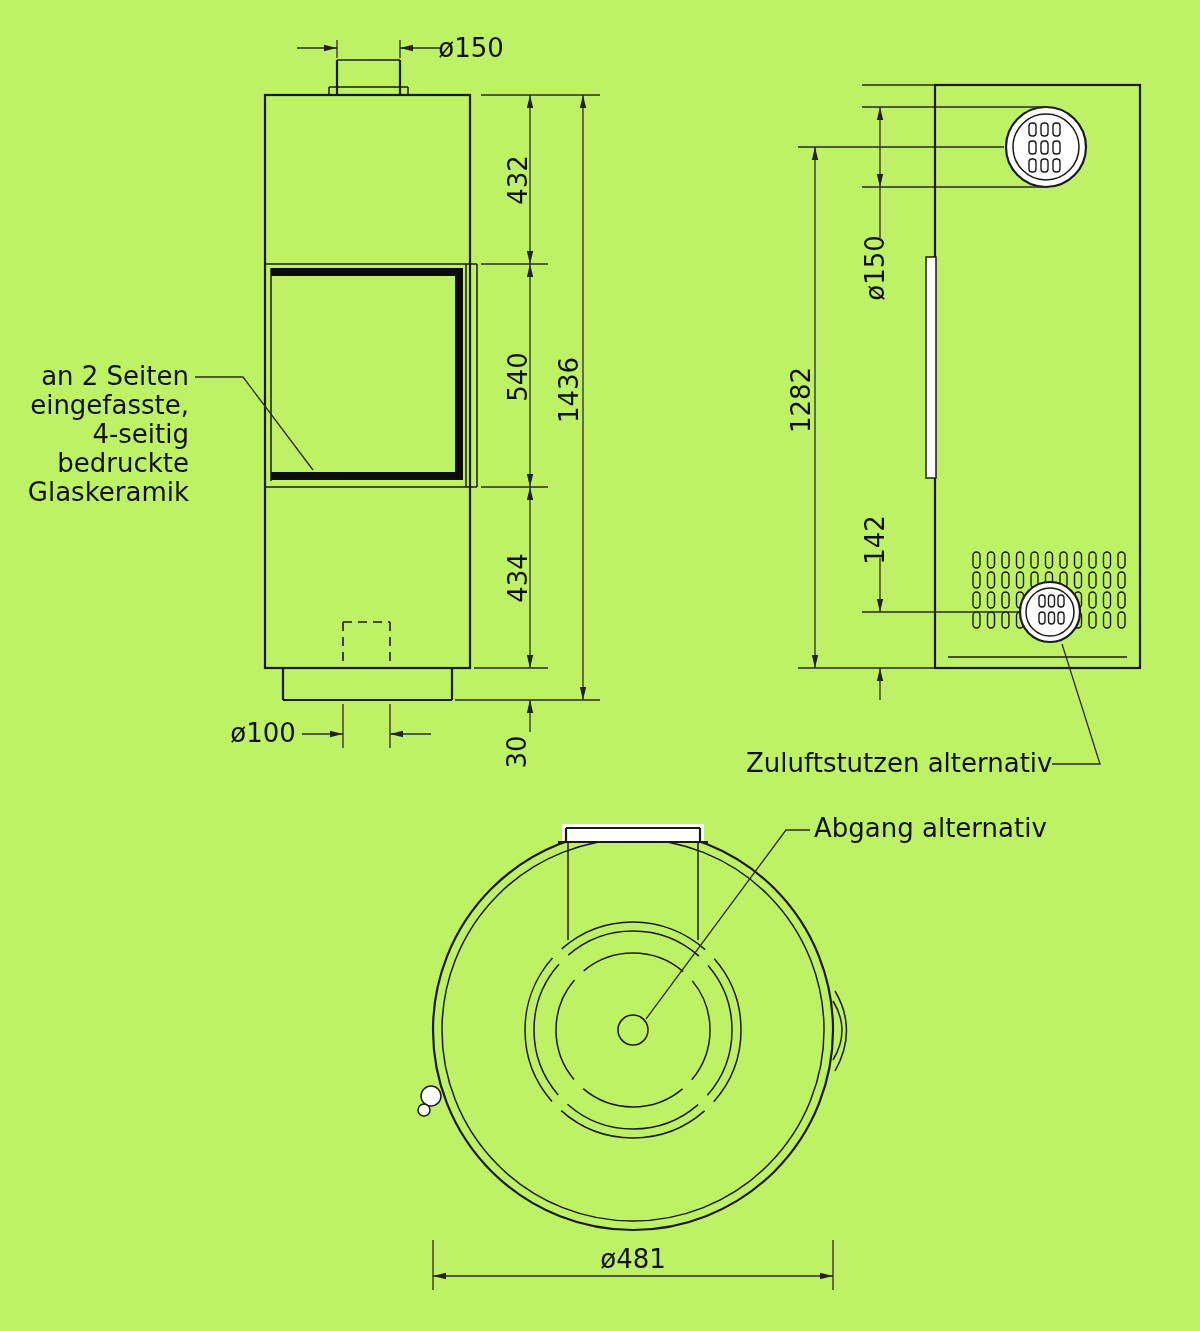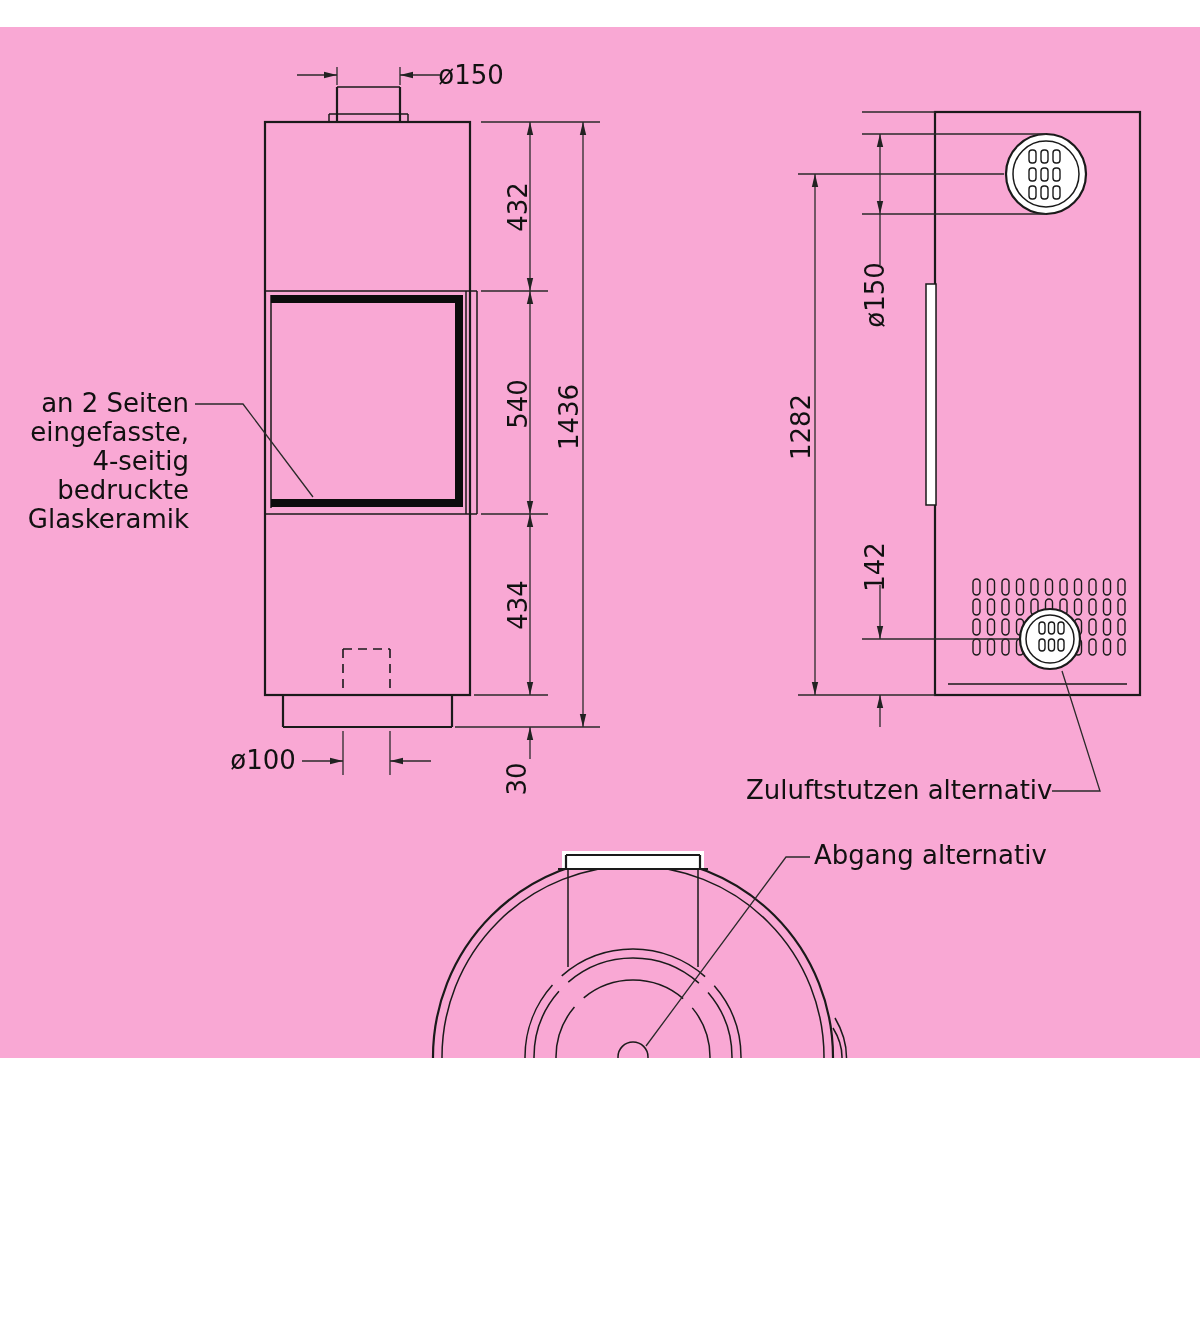--- a/index.html
+++ b/index.html
@@ -1,16 +1,16 @@
 <!DOCTYPE html>
 <html><head>
 <meta charset="utf-8">
 <style>
   html,body{margin:0;padding:0;background:#fff;}
-  .page{width:1200px;height:1031px;background:#f9a8d4;position:relative;overflow:hidden;margin-top:27px;}
+  .page{width:1200px;height:1331px;background:#bef264;position:relative;overflow:hidden;}
   svg{display:block;}
   .o  {stroke:#1a1a1a;stroke-width:2.2;fill:none;}
   .of {stroke:#1a1a1a;stroke-width:2.2;fill:#fff;}
   .t  {stroke:#1a1a1a;stroke-width:1.5;fill:none;}
   .tf {stroke:#1a1a1a;stroke-width:1.5;fill:#fff;}
   .g  {stroke:#0c0c0c;stroke-width:8;fill:none;}
   .d  {stroke:#1a1a1a;stroke-width:1.6;fill:none;stroke-dasharray:9 6;}
   .x  {stroke:#2a2a2a;stroke-width:1.3;fill:none;}
   .slots rect{fill:none;stroke:#1a1a1a;stroke-width:1.4;}
   text{font-family:"DejaVu Sans","Liberation Sans",sans-serif;font-size:26px;fill:#111;}

